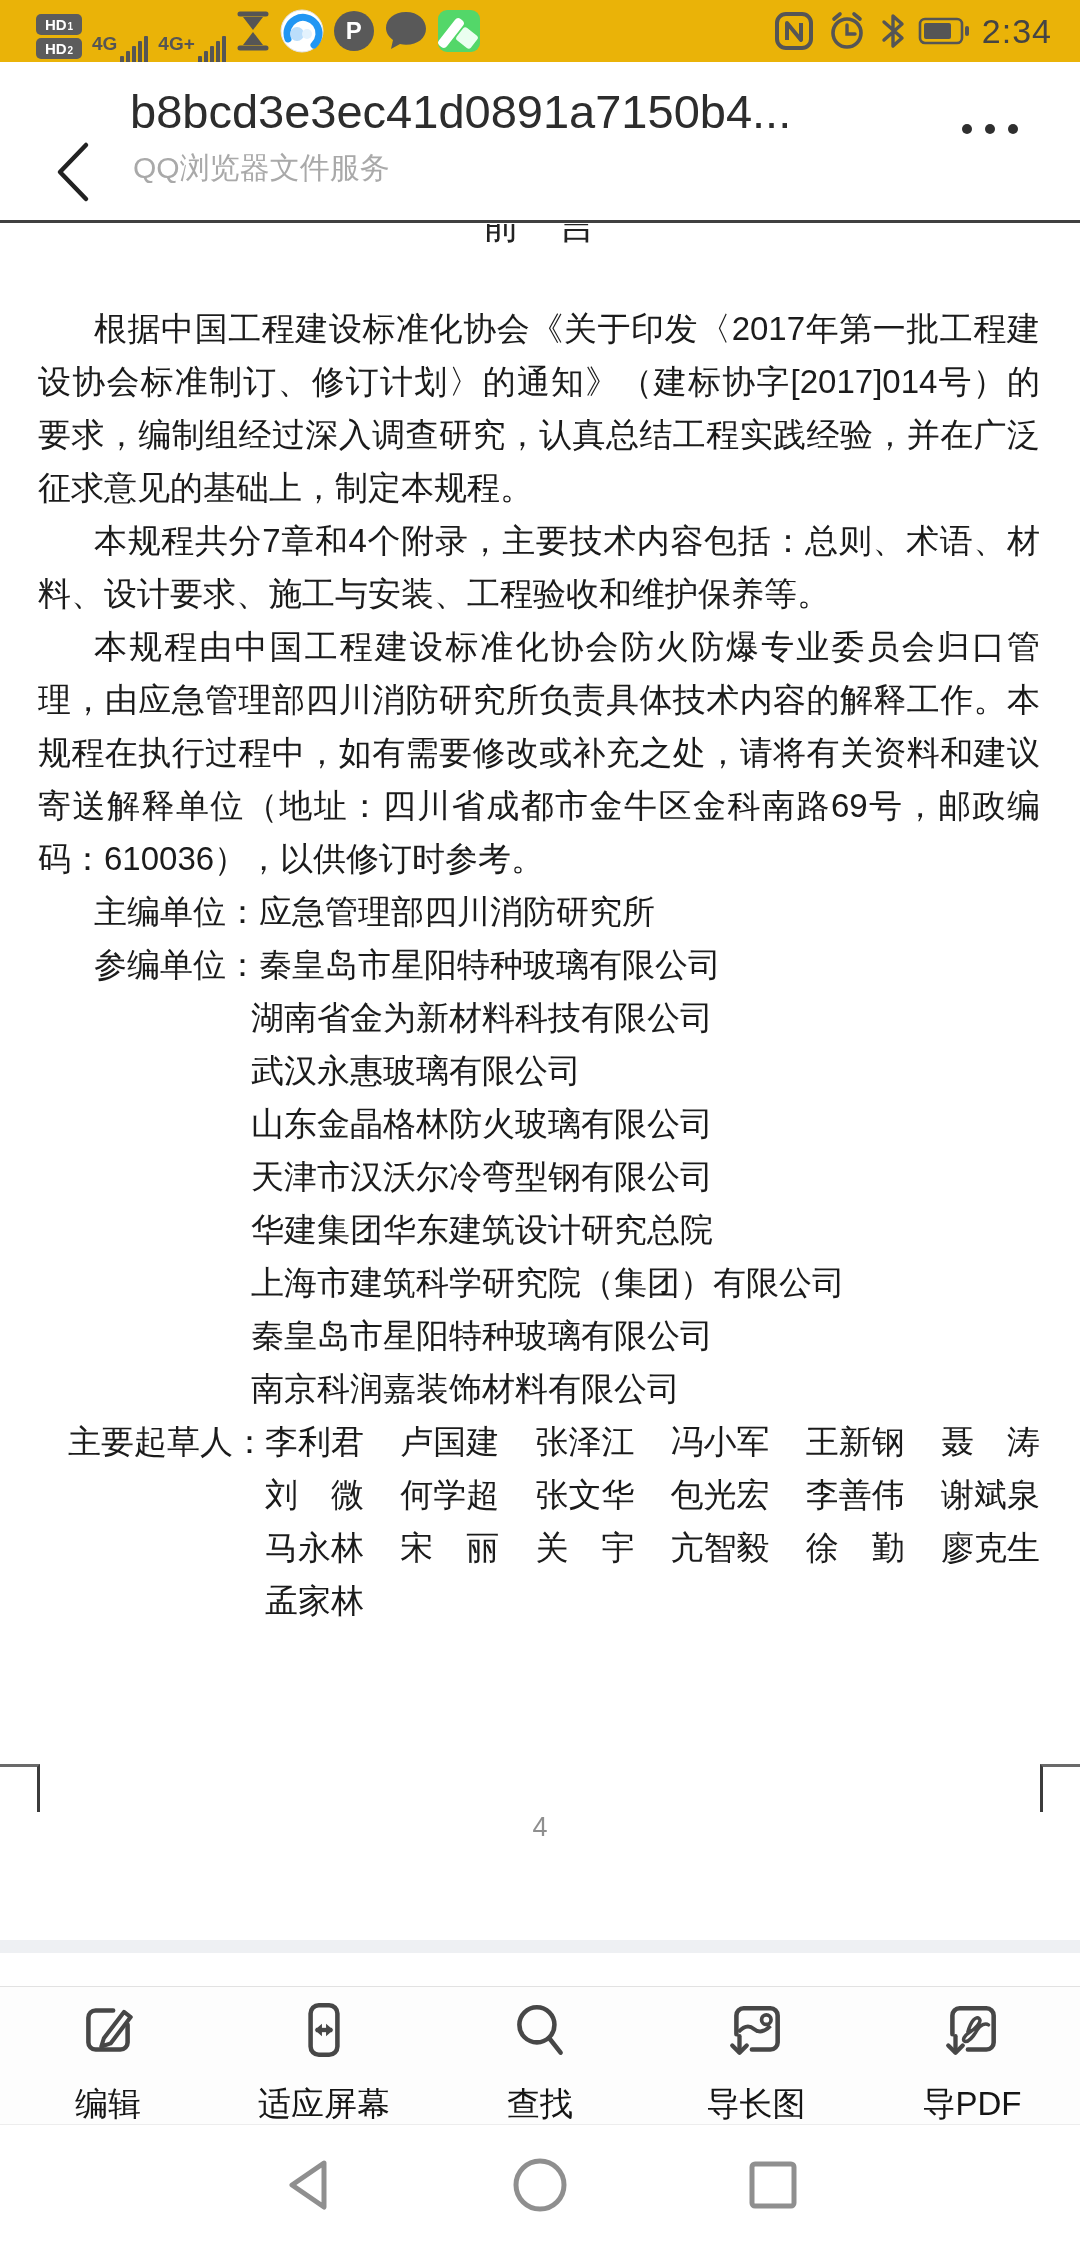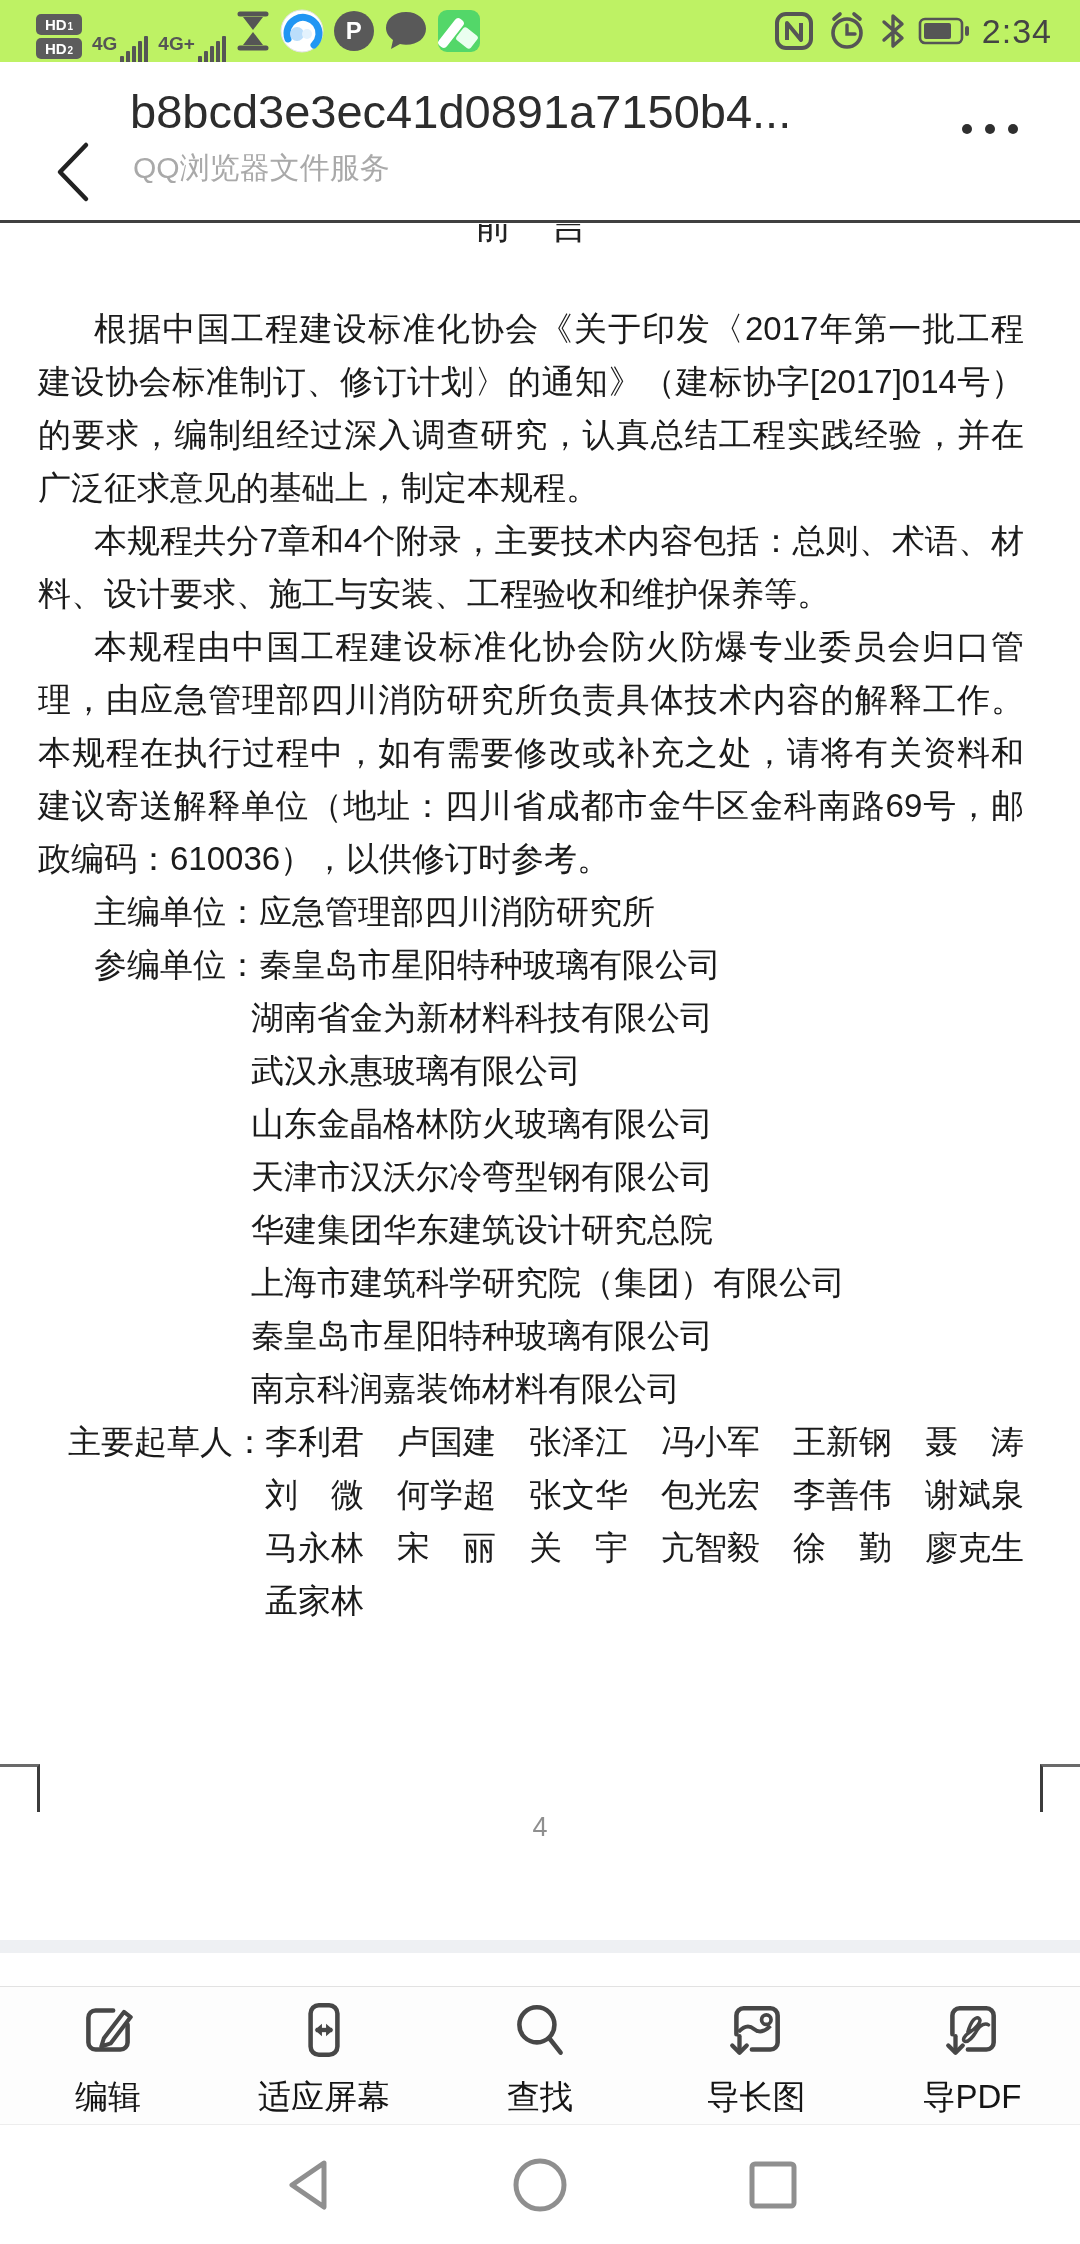--- a/index.html
+++ b/index.html
@@ -3,21 +3,21 @@
 <meta charset="utf-8">
 <style>
   * { margin:0; padding:0; box-sizing:border-box; }
   html,body { width:1080px; height:2244px; }
   body {
     position:relative; background:#fff; overflow:hidden;
     font-family:"Liberation Sans","DejaVu Sans",sans-serif;
     -webkit-font-smoothing:antialiased;
   }
   
-  .status-bar{position:absolute;top:0;left:0;width:1080px;height:62px;background:#bef264;
+  .status-bar{position:absolute;top:0;left:0;width:1080px;height:62px;background:#eab308;
     display:flex;align-items:center;justify-content:space-between;padding:0 28px 0 36px;}
   .sb-left{display:flex;align-items:center;gap:10px;}
   .sb-right{display:flex;align-items:center;gap:12px;}
   .hd-stack{display:flex;flex-direction:column;gap:3px;margin-top:10px;}
   .hd-badge{display:flex;align-items:flex-end;gap:1px;background:#5c5c5c;color:#fff;
     border-radius:5px;font-size:15px;font-weight:bold;line-height:1;padding:3px 4px;width:46px;justify-content:center;}
   .hd-badge .sub{font-size:10px;}
   .net{display:flex;align-items:center;gap:3px;margin-top:36px;}
   .net-label{font-size:19px;font-weight:bold;color:#555;line-height:1;margin-bottom:12px;}
   .bars{display:flex;align-items:flex-end;gap:2px;}
@@ -35,42 +35,42 @@
     border-bottom:3px solid #404040;}
   .back-btn{position:absolute;left:52px;top:78px;width:44px;height:64px;}
   .hdr-title{position:absolute;left:130px;top:22px;width:780px;font-size:47px;color:#2d2d2d;
     white-space:nowrap;overflow:hidden;}
   .hdr-sub{position:absolute;left:133px;top:86px;font-size:30px;color:#a9a9a9;}
   .menu-btn{position:absolute;right:62px;top:52px;display:flex;gap:13px;padding:10px 0;}
   .menu-btn s{width:10px;height:10px;border-radius:50%;background:#2f2f2f;display:block;}
   
   .doc{position:absolute;top:224px;left:0;width:1080px;height:1716px;background:#fff;
     color:#1b1b1b;font-size:33px;line-height:53px;overflow:hidden;}
-  .doc-inner{padding:0 56px 0 38px;}
+  .doc-inner{padding:0 40px 0 38px;}
   .title-clip{height:25px;overflow:hidden;margin-bottom:53px;}
   .doc-title{font-size:38px;line-height:46px;text-align:center;margin-top:-22px;color:#222;}
   .para{text-align:justify;text-indent:56px;}
   .label-line{margin-left:56px;display:flex;white-space:nowrap;}
   .unit-line{margin-left:213px;white-space:nowrap;}
   .drafters{display:flex;}
   .drafters-label{margin-left:30px;width:197px;white-space:nowrap;flex:none;}
   .names-col{width:775px;}
   .names-row{display:flex;justify-content:space-between;}
   .names-row.last{justify-content:flex-start;}
   .reviewers{margin-left:56px;white-space:nowrap;}
   .corner-mark{position:absolute;width:40px;height:48px;}
   .corner-left{left:0;top:1540px;border-top:3px solid #6a6a6a;border-right:3px solid #3c3c3c;}
   .corner-right{right:0;top:1540px;border-top:3px solid #6a6a6a;border-left:3px solid #3c3c3c;}
   .page-num{position:absolute;top:1588px;left:0;width:100%;text-align:center;
     font-size:27px;color:#8f8f8f;line-height:30px;}
   .page-gap{position:absolute;top:1940px;left:0;width:1080px;height:13px;background:#eef0f3;}
   
   .toolbar{position:absolute;top:1986px;left:0;width:1080px;height:138px;background:#fdfdfd;
     border-top:1px solid #e2e2e2;display:flex;align-items:stretch;padding-top:10px;}
-  .tool-item{flex:1;display:flex;flex-direction:column;align-items:center;justify-content:flex-start;gap:16px;}
+  .tool-item{flex:1;display:flex;flex-direction:column;align-items:center;justify-content:flex-start;gap:23px;}
   .tool-label{font-size:33px;color:#151515;line-height:36px;white-space:nowrap;}
   
   .navbar{position:absolute;top:2124px;left:0;width:1080px;height:120px;background:#fff;
     border-top:1px solid #ededed;display:flex;align-items:center;justify-content:center;gap:180px;}
   .nav-btn{display:flex;align-items:center;justify-content:center;}
   svg{display:block;}
 </style>
 </head>
 <body>
 

